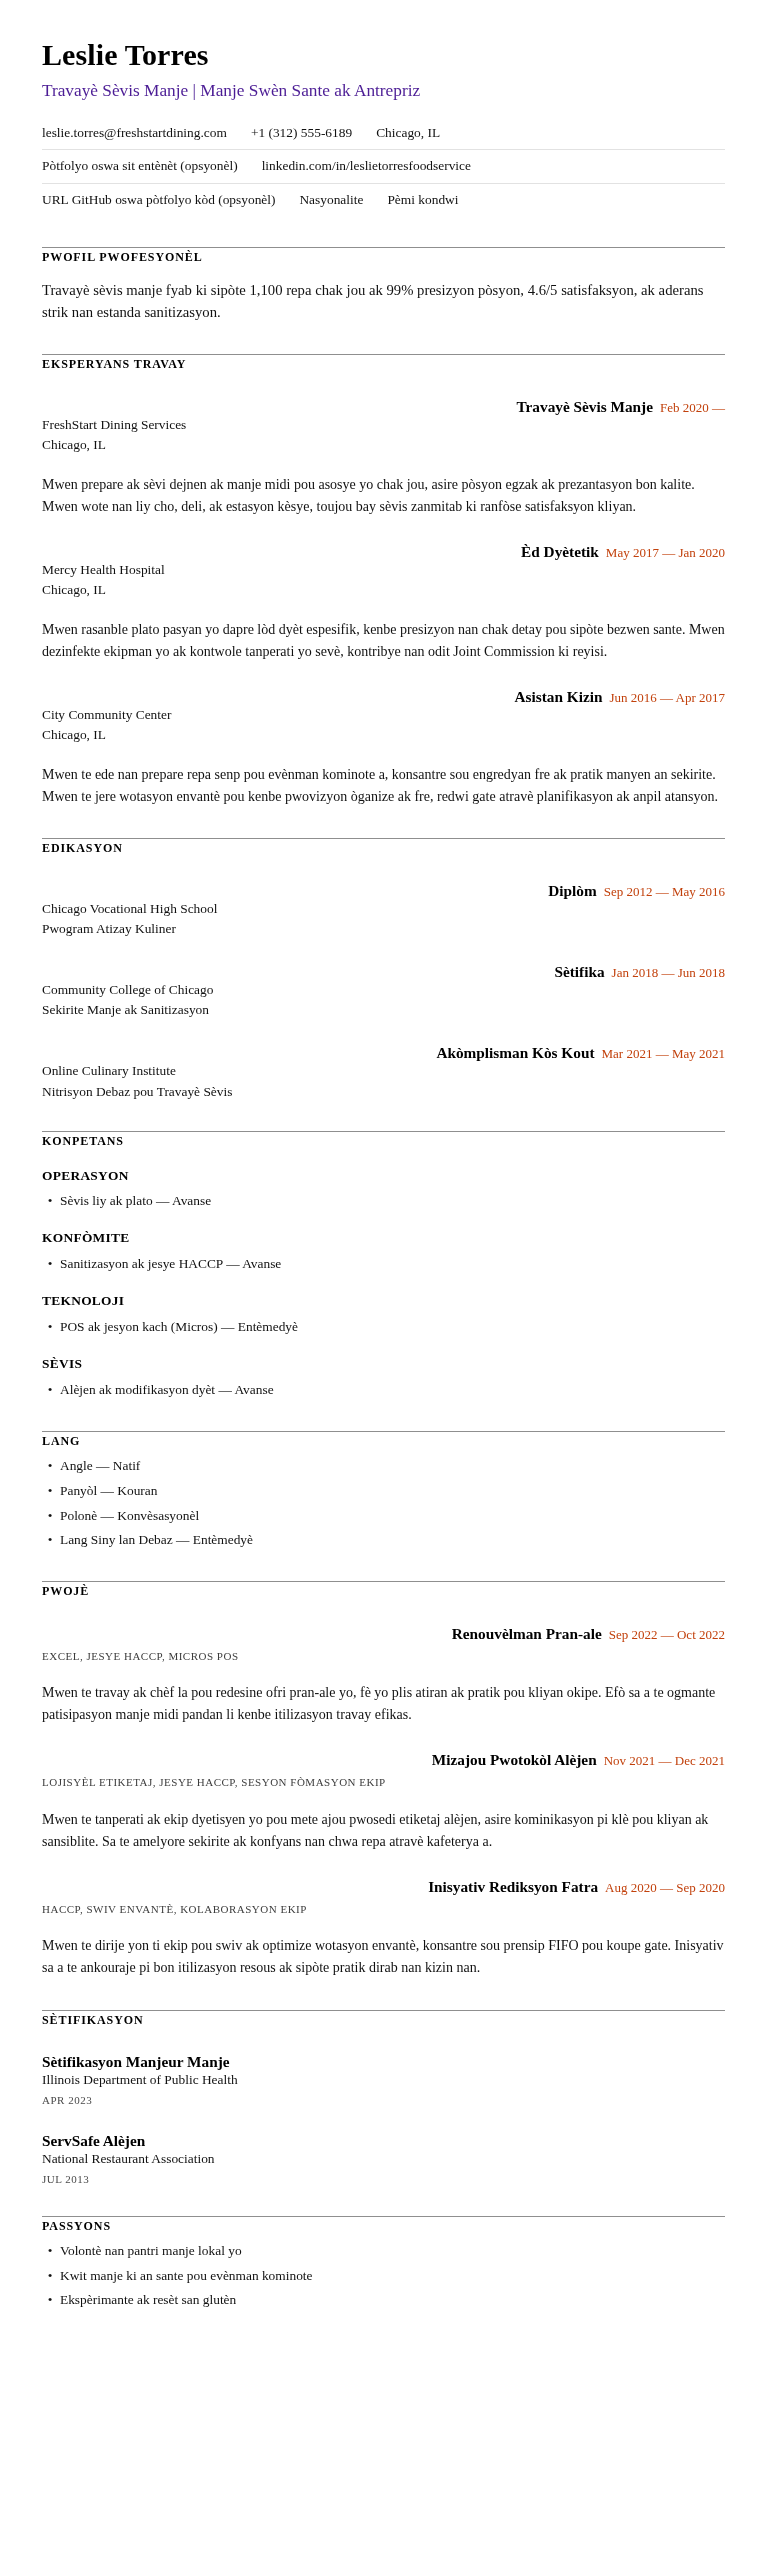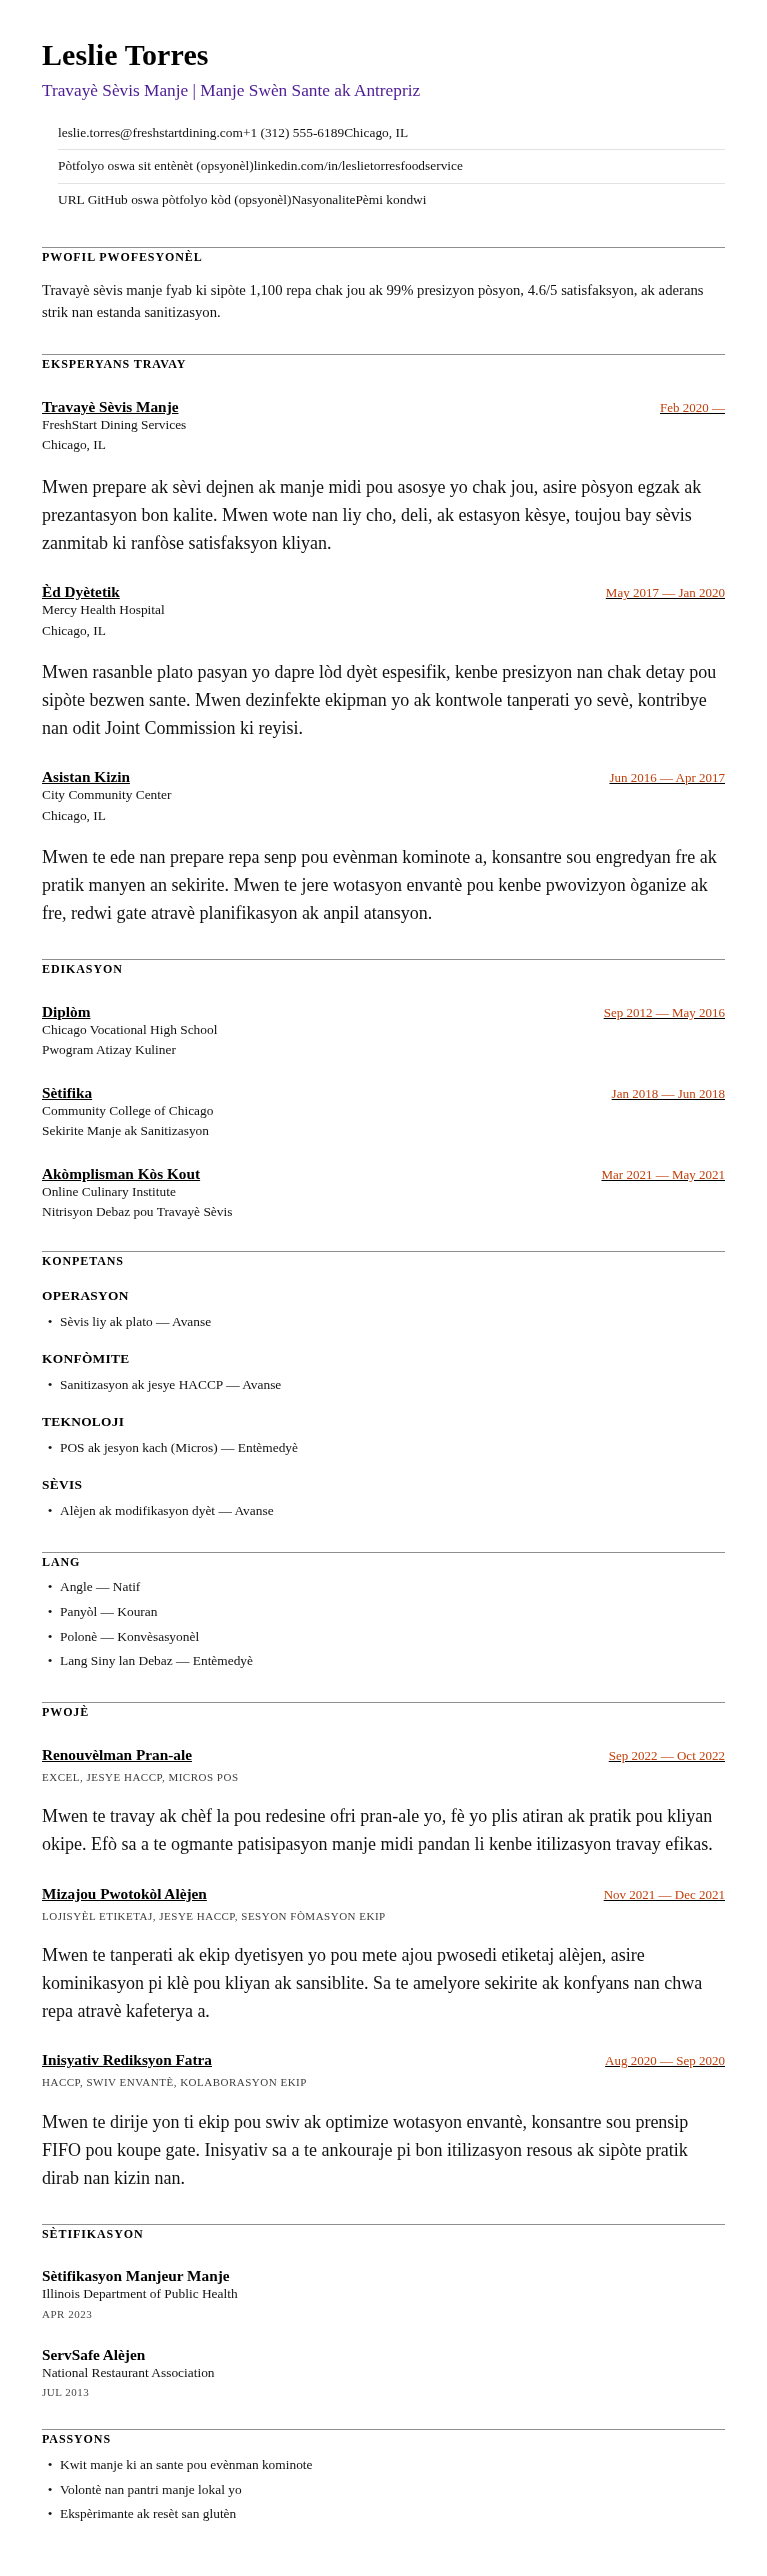--- a/index.html
+++ b/index.html
@@ -11,45 +11,45 @@
     background: #ffffff;
     color: #000000;
     font-family: "Liberation Serif", "DejaVu Serif", serif;
   }
   .page { padding: 38px 42px 70px 42px; }
 
   
   .name { font-size: 30px; font-weight: 700; letter-spacing: 0.1px; line-height: 1.1; }
   .tagline { font-size: 17.3px; margin-top: 10.2px; color: #4c1d95; }
   .contact { margin-top: 15.3px; font-size: 13.4px; color: #111; }
-  .contact-row { display: flex; padding: 8.3px 0; align-items: flex-end; margin-left: 16px; }
+  .contact-row { display: flex; gap: 24px; padding: 8.3px 0; align-items: flex-end; }
   .contact-row + .contact-row { border-top: 0.6px solid #e2e2e2; }
   .contact-item { white-space: nowrap; }
 
   
   .section { margin-top: 31px; }
   .section-rule { border: none; border-top: 0.6px solid #8f8f8f; height: 0; }
   .section-heading {
     margin-top: 2px;
     font-size: 12px;
     font-weight: 700;
     letter-spacing: 0.9px;
     color: #000;
   }
 
   .profile-text { margin-top: 14px; font-size: 14.7px; line-height: 1.5; color: #111; }
 
   
   .entry { margin-top: 25.6px; }
-  .entry-head { display: flex; justify-content: space-between; align-items: baseline; gap: 7px; text-decoration: underline; }
+  .entry-head { display: flex; justify-content: flex-end; align-items: baseline; gap: 7px; }
   .entry-title { font-size: 15.3px; font-weight: 700; color: #000; }
   .entry-dates { font-size: 13px; color: #c2410c; white-space: nowrap; }
   .entry-sub { font-size: 13.4px; margin-top: 1px; color: #111; }
   .entry-loc { font-size: 13.4px; margin-top: 4.5px; color: #111; }
-  .entry-desc { font-size: 18px; line-height: 1.55; margin-top: 20.5px; color: #111; }
+  .entry-desc { font-size: 14px; line-height: 1.55; margin-top: 20.5px; color: #111; }
   .entry-tools { font-size: 11px; letter-spacing: 0.5px; margin-top: 7px; color: #3d3d3d; }
   .cert-date { font-size: 11px; letter-spacing: 0.5px; margin-top: 5.8px; color: #4a4a4a; }
 
   
   .skill-group { margin-top: 19px; }
   .skill-group-title { font-size: 13.4px; font-weight: 700; letter-spacing: 0.3px; color: #000; }
 
   
   ul.bullets { list-style: none; margin-top: 7.7px; }
   ul.bullets li {
@@ -252,20 +252,20 @@
       <div class="entry-title">ServSafe Alèjen</div>
       <div class="entry-sub">National Restaurant Association</div>
       <div class="cert-date">JUL 2013</div>
     </div>
   </section>
 
   <section class="section">
     <hr class="section-rule">
     <h2 class="section-heading">PASSYONS</h2>
     <ul class="bullets">
+      <li>Volontè nan pantri manje lokal yo</li>
       <li>Kwit manje ki an sante pou evènman kominote</li>
-      <li>Volontè nan pantri manje lokal yo</li>
       <li>Ekspèrimante ak resèt san glutèn</li>
     </ul>
   </section>
 
 </div>
 
 
 </body></html>

